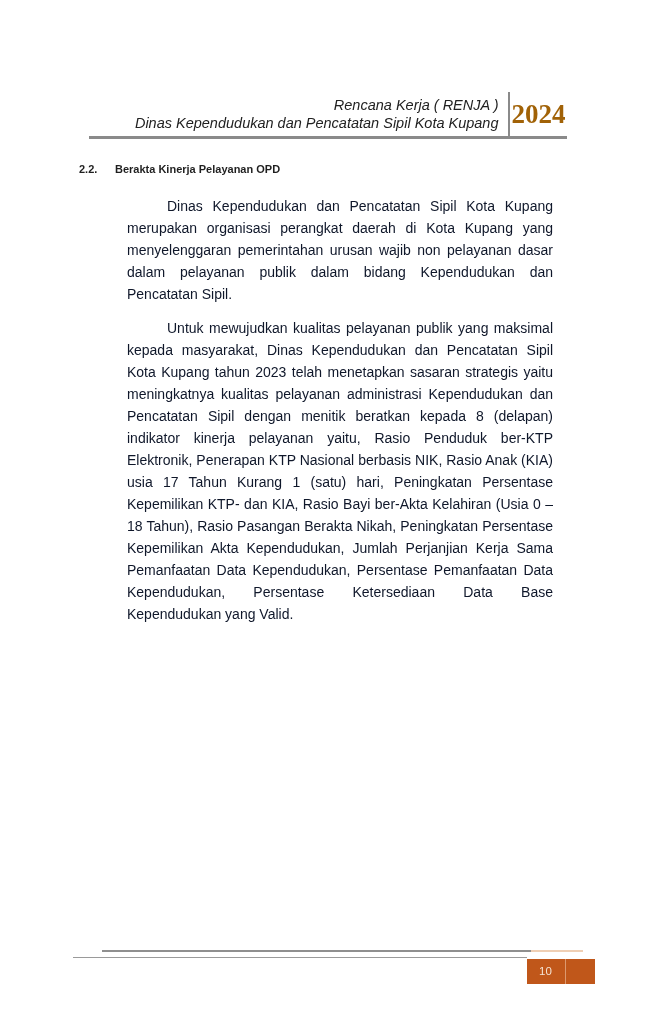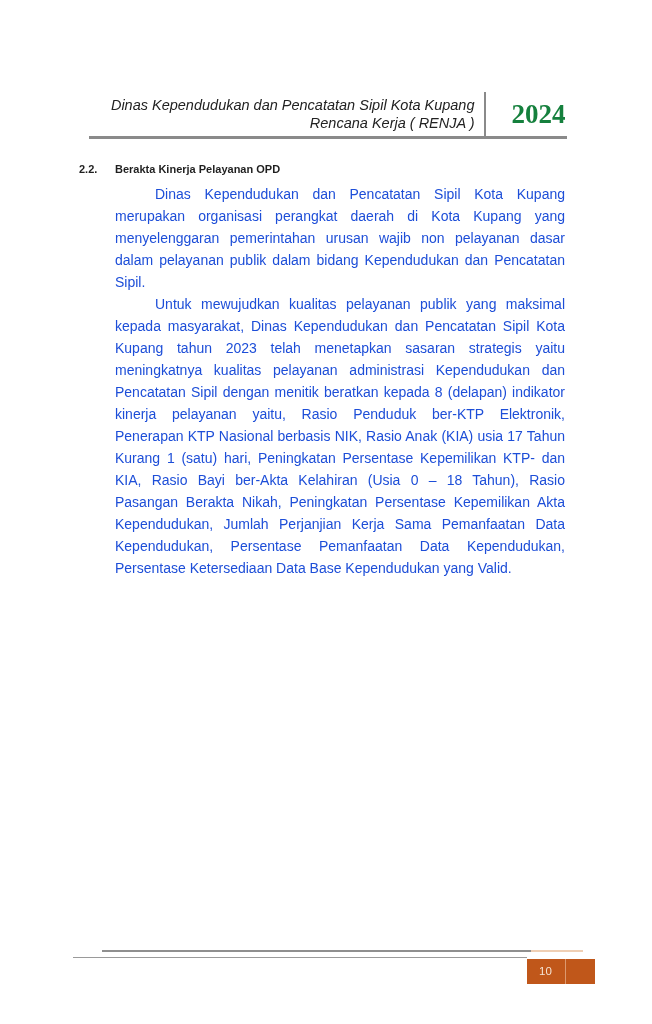--- a/index.html
+++ b/index.html
@@ -41,22 +41,21 @@
     width: 2.5px;
     background: #8a8a8a;
   }
   .hdr-year {
     width: 57px;
     text-align: center;
     font-family: "Liberation Serif", "DejaVu Serif", serif;
     font-weight: bold;
     font-size: 27px;
     line-height: 45px;
-    color: #15803d;
-    margin-left: 24px;
+    color: #a16207;
   }
   .hdr-rule {
     position: absolute;
     top: 136px;
     left: 89px;
     width: 478px;
     height: 2.5px;
     background: #8a8a8a;
   }
 
@@ -75,26 +74,26 @@
   .section-title { flex: 1; }
 
   
   .content {
     position: absolute;
     top: 183px;
     left: 115px;
     width: 450px;
   }
   .content p {
-    margin: 0;
+    margin: 12px;
     font-size: 14px;
     line-height: 22px;
     text-align: justify;
     text-indent: 40px;
-    color: #1d4ed8;
+    color: #0f172a;
   }
 
   
   .ftr-rule-top {
     position: absolute;
     top: 950px;
     left: 102px;
     width: 429px;
     height: 2px;
     background: #8f8f8f;
@@ -135,22 +134,22 @@
     left: 38px;
     width: 1px;
     background: rgba(255, 235, 215, 0.45);
   }
 </style>
 </head>
 <body>
 
 <div class="hdr">
   <div class="hdr-titles">
+    <div>Rencana Kerja  ( RENJA )</div>
     <div>Dinas Kependudukan dan Pencatatan Sipil Kota Kupang</div>
-    <div>Rencana Kerja  ( RENJA )</div>
   </div>
   <div class="hdr-divider"></div>
   <div class="hdr-year">2024</div>
 </div>
 <div class="hdr-rule"></div>
 
 <div class="section-row">
   <div class="section-num">2.2.</div>
   <div class="section-title">Berakta Kinerja Pelayanan OPD</div>
 </div>

